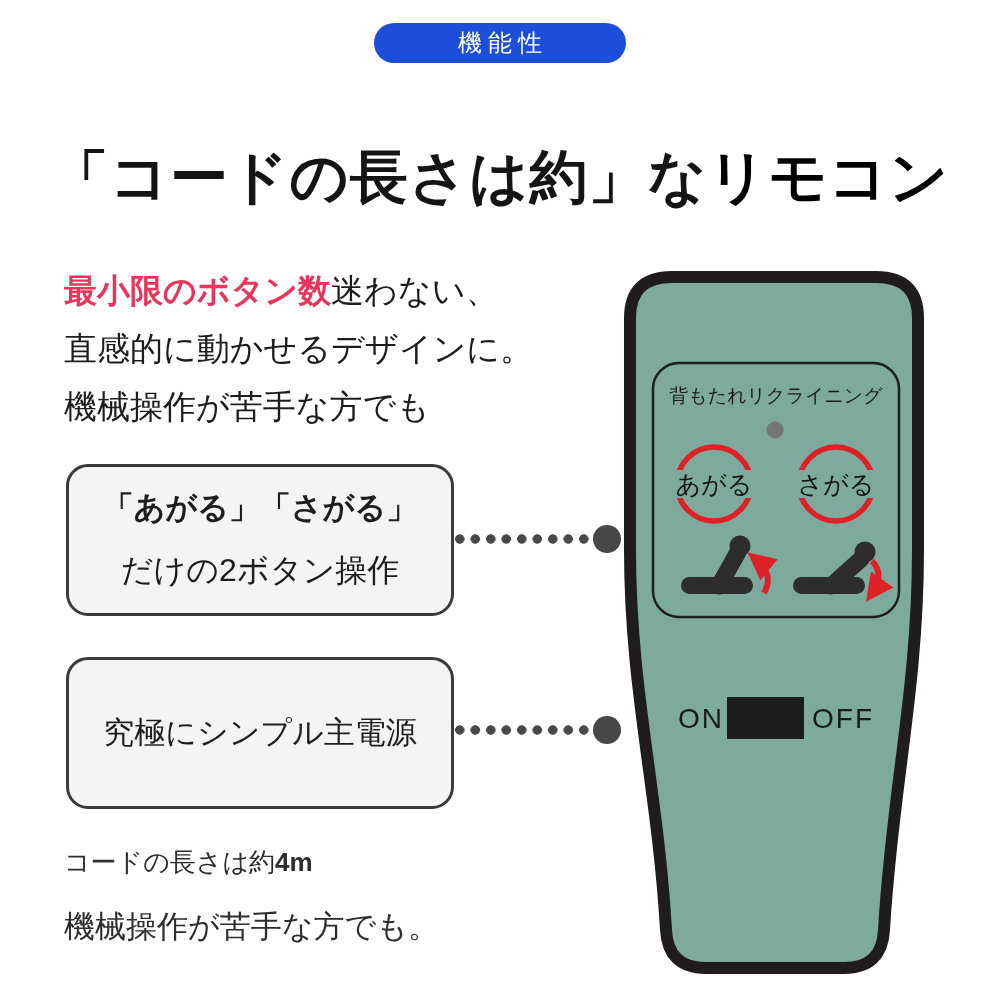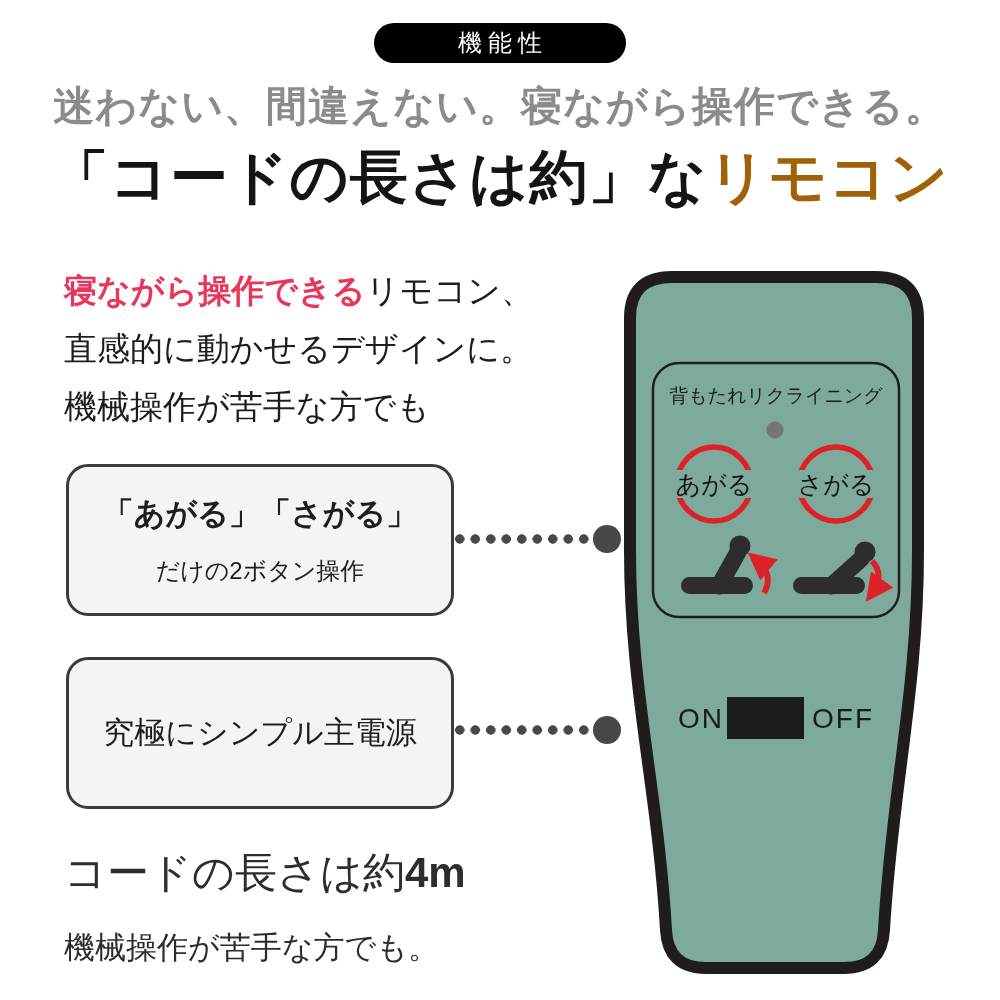--- a/index.html
+++ b/index.html
@@ -1,75 +1,74 @@
 <!DOCTYPE html>
 <html><head>
 <meta charset="utf-8">
 <style>
   html,body{margin:0;padding:0;background:#ffffff;}
   body{font-family:"Liberation Sans","DejaVu Sans",sans-serif;}
   .canvas{position:relative;width:1000px;height:1000px;background:#ffffff;overflow:hidden;}
 
   .badge{position:absolute;top:23px;left:50%;transform:translateX(-50%);
-    width:252px;height:40px;background:#000000;border-radius:21px;
+    width:252px;height:40px;background:#1d4ed8;border-radius:21px;
     display:flex;align-items:center;justify-content:center;
     color:#ffffff;font-size:24px;letter-spacing:6px;padding-left:6px;box-sizing:border-box;}
 
   .subtitle{position:absolute;top:79px;left:0;width:1000px;text-align:center;
     font-size:41px;font-weight:bold;color:#8b8b8b;letter-spacing:1px;}
 
   .title{position:absolute;top:139px;left:0;width:1000px;text-align:center;
     font-size:58px;font-weight:bold;color:#141414;letter-spacing:1px;}
-  .title .accent{color:#a16207;}
+  .title .accent{color:#000000;}
 
   .intro{position:absolute;left:64px;top:262px;font-size:33px;color:#1d1d1d;line-height:58px;white-space:nowrap;}
   .intro .hl{color:#e8365a;font-weight:bold;}
 
   .callout{position:absolute;left:66px;width:382px;height:146px;background:#f4f4f4;
     border:3.5px solid #3b3b3b;border-radius:22px;display:flex;flex-direction:column;
     align-items:center;justify-content:center;gap:12px;text-align:center;color:#1d1d1d;}
   .callout .l1{font-size:31px;font-weight:bold;}
-  .callout .l2{font-size:24px;margin-top:8px;}
+  .callout .l2{font-size:32px;margin-top:8px;}
   #callout-1{top:464px;}
   #callout-2{top:657px;}
   #callout-2 .l1{font-weight:normal;}
   #callout-2 .l1 .bold{font-weight:normal;}
 
   .dots{position:absolute;width:140px;height:10px;
     background-image:radial-gradient(circle,#4a4846 4.4px,rgba(0,0,0,0) 5px);
     background-size:15.5px 10px;background-position:0 50%;background-repeat:repeat-x;}
   #dots-1{left:452px;top:534px;}
   #dots-2{left:452px;top:725px;}
   .enddot{position:absolute;width:28px;height:28px;border-radius:50%;background:#4a4846;}
   #enddot-1{left:593px;top:525px;}
   #enddot-2{left:593px;top:716px;}
 
   .footer-note{position:absolute;left:64px;top:845px;color:#2d2d2d;white-space:nowrap;}
-  .footer-note .f1{font-size:42px;}
+  .footer-note .f1{font-size:26px;}
   .footer-note .f1 .bold{font-weight:bold;}
   .footer-note .f2{font-size:31px;margin-top:26px;}
 
   .remote-svg{position:absolute;left:0;top:0;}
   svg text{font-family:"Liberation Sans","DejaVu Sans",sans-serif;}
 </style>
 </head>
 <body>
 
 <div class="canvas">
 
   <div class="badge">
     <span>機能性</span>
   </div>
 
-  <div class="subtitle">迷わない、間違えない。寝ながら操作できる。</div>
 
   <div class="title"><span>「コードの長さは約」な</span><span class="accent">リモコン</span></div>
 
   <div class="intro">
-    <div><span class="hl">寝ながら操作できる</span><span>リモコン、</span></div>
+    <div><span class="hl">最小限のボタン数</span><span>迷わない、</span></div>
     <div>直感的に動かせるデザインに。</div>
     <div>機械操作が苦手な方でも</div>
   </div>
 
   <div class="callout" id="callout-1">
     <div class="l1">「あがる」「さがる」</div>
     <div class="l2">だけの2ボタン操作</div>
   </div>
 
   <div class="callout" id="callout-2">

